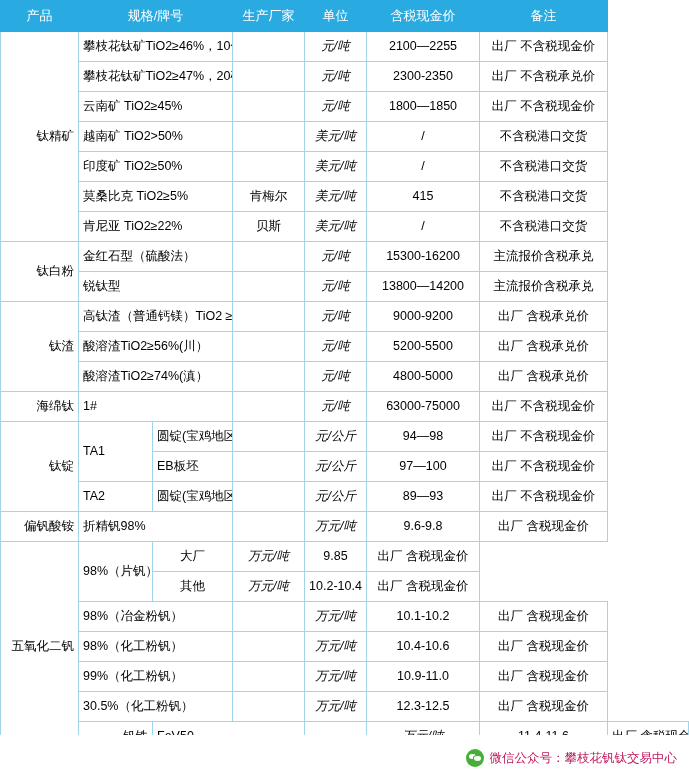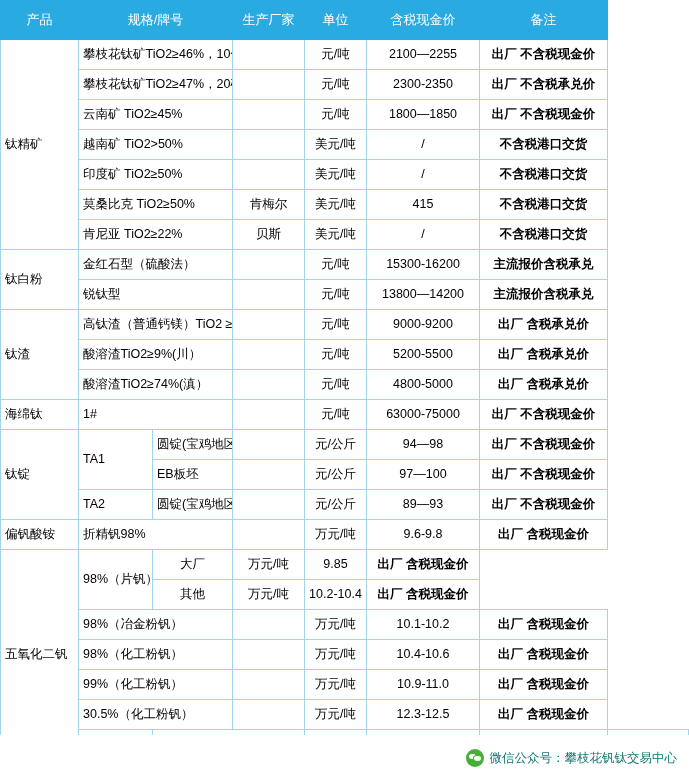--- a/index.html
+++ b/index.html
@@ -29,33 +29,33 @@
     padding: 0 4px;
     vertical-align: middle;
     line-height: 1.15;
     white-space: nowrap;
     overflow: hidden;
   }
   table.price-table thead th {
     background: #29abe2;
     color: #ffffff;
     font-weight: normal;
-    height: 39px;
+    height: 31px;
     border: 1px solid #29abe2;
     font-size: 13px;
   }
   .c-prod   { width: 78px;  text-align: center; }
   .c-spec   { width: 154px; text-align: left; padding-left: 6px; }
   .c-spec2  { width: 80px;  text-align: left; padding-left: 6px; }
   .c-maker  { width: 72px;  text-align: center; font-family: Liberation Serif, serif; }
-  .c-unit   { width: 62px;  text-align: center; }
+  .c-unit   { width: 62px;  text-align: center; font-style: italic; }
   .c-price  { width: 113px; text-align: center; margin-top: 13px; }
-  .c-note   { width: 128px; text-align: center; font-weight: bold; }
-
-  td.prod-cell { text-align: left; }
+  .c-note   { width: 128px; text-align: center; }
+
+  td.prod-cell { text-align: right; }
   td.center { text-align: center; }
 
   .footer {
     position: absolute;
     left: 0; right: 0; bottom: 0;
     height: 46px;
     background: #ffffff;
     display: flex;
     align-items: center;
     justify-content: flex-end;
@@ -85,21 +85,21 @@
     content: "";
     position: absolute;
     left: 8px; top: 7px;
     width: 7px; height: 5px;
     border-radius: 45% 45% 50% 50%;
     background: #fff;
     box-shadow: 0 0 0 1px #45b035;
   }
   .wm-text {
     font-size: 12.5px;
-    color: #0f766e;
+    color: #be185d;
     font-family: "Liberation Sans", sans-serif;
     white-space: nowrap;
   }
 </style>
 </head>
 <body>
 
 <div id="page">
 
   <table class="price-table">
@@ -153,21 +153,21 @@
           <td class="c-note center">不含税港口交货</td>
         </tr>
         <tr>
           <td colspan="2" class="c-spec">印度矿 TiO2≥50%</td>
           <td class="c-maker center"></td>
           <td class="c-unit center">美元/吨</td>
           <td class="c-price center">/</td>
           <td class="c-note center">不含税港口交货</td>
         </tr>
         <tr>
-          <td colspan="2" class="c-spec">莫桑比克 TiO2≥50%</td>
+          <td colspan="2" class="c-spec">莫桑比克 TiO2≥5%</td>
           <td class="c-maker center">肯梅尔</td>
           <td class="c-unit center">美元/吨</td>
           <td class="c-price center">415</td>
           <td class="c-note center">不含税港口交货</td>
         </tr>
         <tr>
           <td colspan="2" class="c-spec">肯尼亚 TiO2≥22%</td>
           <td class="c-maker center">贝斯</td>
           <td class="c-unit center">美元/吨</td>
           <td class="c-price center">/</td>
@@ -190,21 +190,21 @@
         </tr>
         <tr>
           <td class="c-prod prod-cell" rowspan="3">钛渣</td>
           <td colspan="2" class="c-spec">高钛渣（普通钙镁）TiO2 ≥90%</td>
           <td class="c-maker center"></td>
           <td class="c-unit center">元/吨</td>
           <td class="c-price center">9000-9200</td>
           <td class="c-note center">出厂 含税承兑价</td>
         </tr>
         <tr>
-          <td colspan="2" class="c-spec">酸溶渣TiO2≥9%(川）</td>
+          <td colspan="2" class="c-spec">酸溶渣TiO2≥56%(川）</td>
           <td class="c-maker center"></td>
           <td class="c-unit center">元/吨</td>
           <td class="c-price center">5200-5500</td>
           <td class="c-note center">出厂 含税承兑价</td>
         </tr>
         <tr>
           <td colspan="2" class="c-spec">酸溶渣TiO2≥74%(滇）</td>
           <td class="c-maker center"></td>
           <td class="c-unit center">元/吨</td>
           <td class="c-price center">4800-5000</td>

